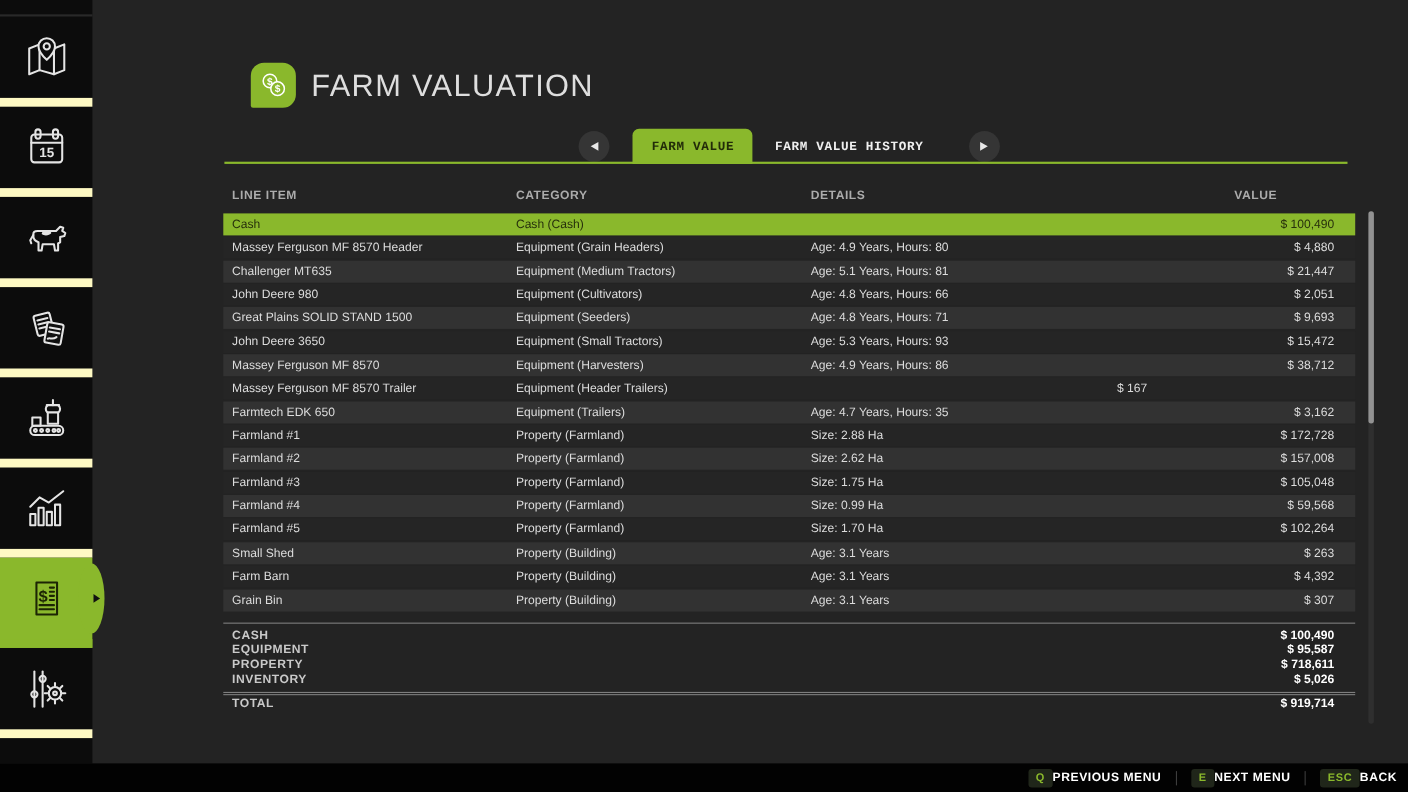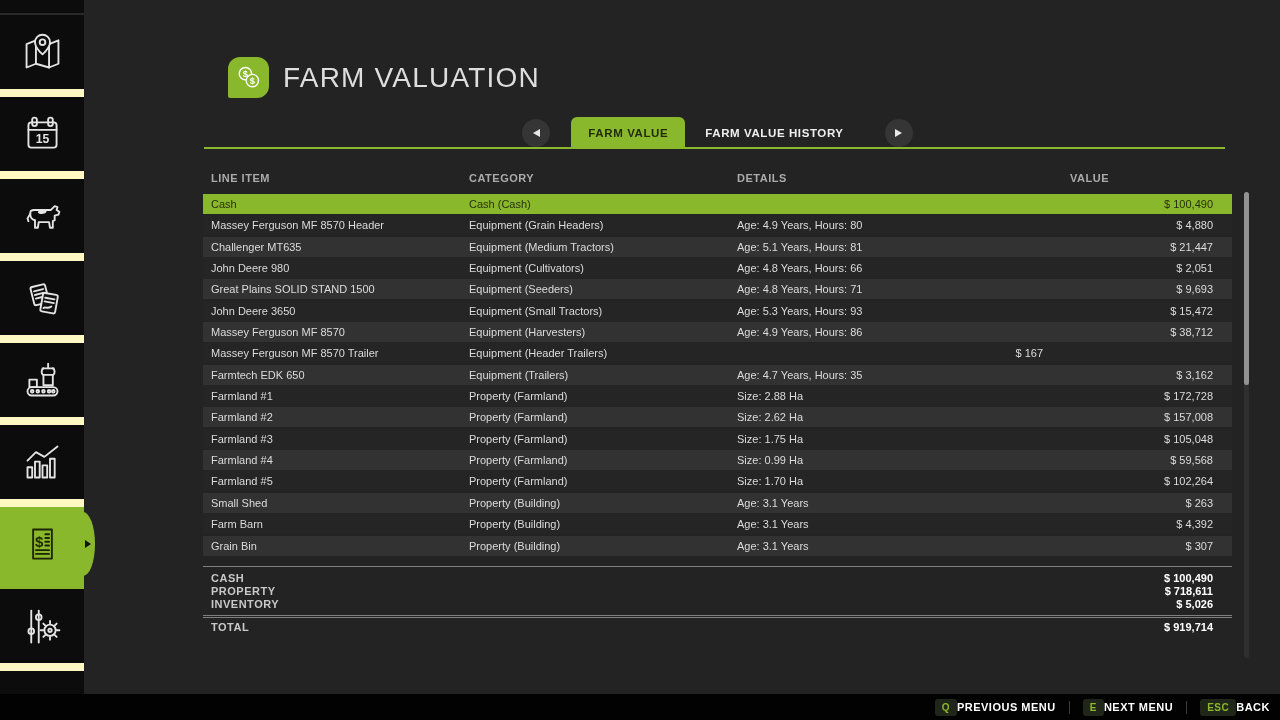--- a/index.html
+++ b/index.html
@@ -34,29 +34,29 @@
   
   .tab-bar { position:absolute; left:203px; top:117px; width:1029px; height:32px;
     display:flex; align-items:center; justify-content:center; }
   .arrow-btn { width:28px; height:28px; border-radius:50%; background:#353535; border:none;
     margin:0 21px; display:flex; align-items:center; justify-content:center; cursor:pointer; }
   .tri { display:block; width:0; height:0; }
   .tri-left  { border-right:7px solid #e8e8e8; border-top:4.5px solid transparent; border-bottom:4.5px solid transparent; }
   .tri-right { border-left:7px solid #e8e8e8; border-top:4.5px solid transparent; border-bottom:4.5px solid transparent; }
   #tab-slots { display:flex; align-self:flex-end; height:32px; }
   .tab { height:32px; line-height:33px; font-size:11.5px; font-weight:bold; letter-spacing:.6px;
-    color:#f0f0f0; padding:0 20px; cursor:pointer; white-space:nowrap; }
+    color:#f0f0f0; padding:0 20px; cursor:pointer; white-space:nowrap;font-family:Liberation Mono, monospace; }
   .tab.active { background:var(--accent); color:#222b09; border-radius:6px 6px 0 0; padding:0 17px; }
   .green-line { position:absolute; left:204px; top:147px; width:1021px; height:2px; background:var(--accent); }
   
   .tgrid { display:grid; grid-template-columns:258px 268px 1fr 170px; align-items:center; }
   .thead { position:absolute; left:203px; top:169px; width:1029px; height:18px;
     color:#ababab; font-size:11px; font-weight:bold; letter-spacing:.5px; }
   .thead span { padding-left:8px; }
-  .thead .col-value { text-align:left; padding-right:19px; }
+  .thead .col-value { text-align:center; padding-right:19px; }
   #table-body { position:absolute; left:203px; top:194px; width:1029px; }
   .trow { height:20px; margin-bottom:1.35px; font-size:11px; color:#dcdcdc; background:#252525; cursor:pointer; }
   .trow.alt { background:#323232; }
   .trow.selected { background:var(--accent); color:#27300c; }
   .trow span { padding-left:8px; white-space:nowrap; overflow:hidden; }
   .trow .cell-value { text-align:right; padding-right:19px; padding-left:0; }
   
   .summary { position:absolute; left:203px; top:566px; width:1029px; border-top:1px solid #7e7e7e; padding-top:4px; }
   .sum-row { display:grid; grid-template-columns:1fr 170px; height:13.4px; align-items:center; font-size:11px; }
   .sum-label { font-weight:bold; color:#c9c9c9; letter-spacing:.5px; padding-left:8px; }
@@ -334,20 +334,24 @@
       </div>
     </div>
 
   <div class="summary">
     <div id="summary-rows">
         <div class="sum-row">
           <span class="sum-label">CASH</span>
           <span class="sum-value">$ 100,490</span>
         </div>
         <div class="sum-row">
+          <span class="sum-label">EQUIPMENT</span>
+          <span class="sum-value">$ 95,587</span>
+        </div>
+        <div class="sum-row">
           <span class="sum-label">PROPERTY</span>
           <span class="sum-value">$ 718,611</span>
         </div>
         <div class="sum-row">
           <span class="sum-label">INVENTORY</span>
           <span class="sum-value">$ 5,026</span>
         </div>
       </div>
     <div class="total-divider"></div>
     <div class="total-row">

